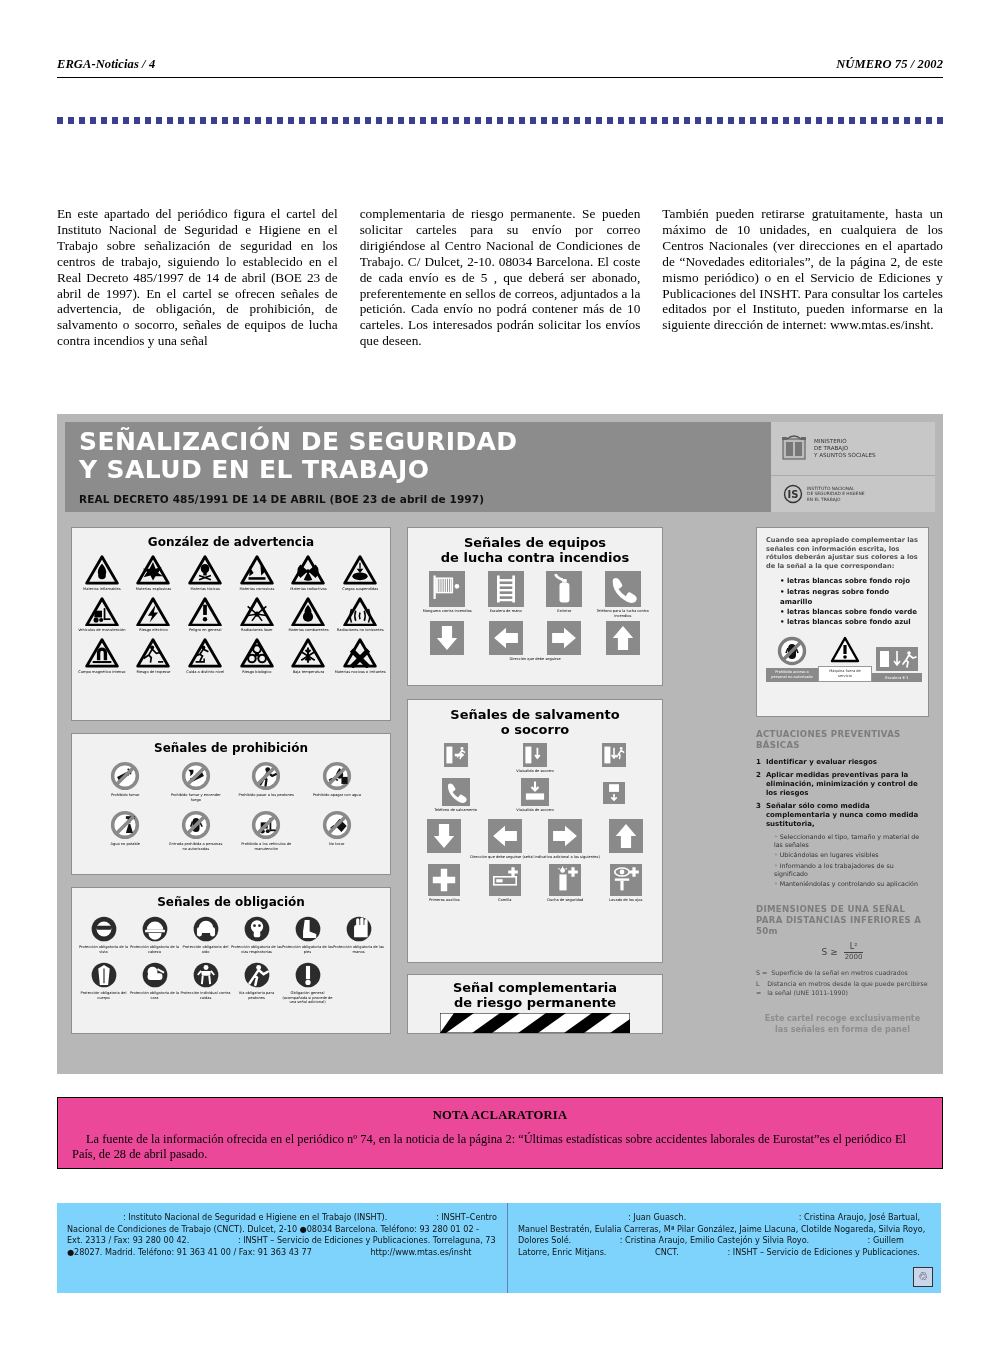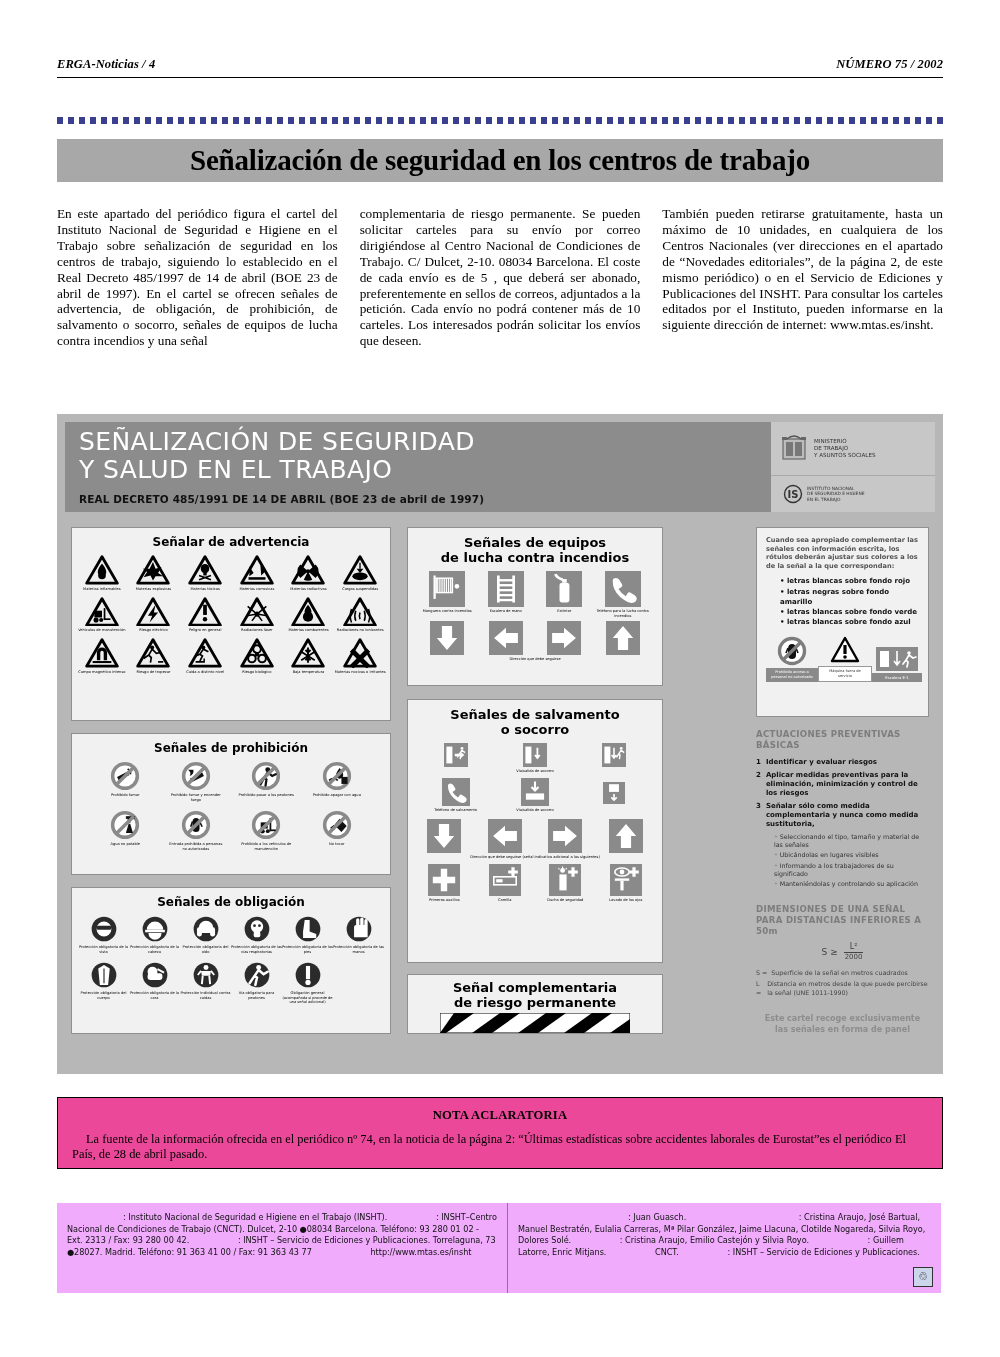--- a/index.html
+++ b/index.html
@@ -32,21 +32,21 @@
   .cols p{margin:0;width:286px;font-size:13.3px;line-height:15.9px;
     text-align:justify;hyphens:auto;}
 
   
   .poster{position:absolute;left:57px;top:414px;width:886px;height:660px;
     background:#b7b7b7;}
   .poster-head{position:absolute;left:8px;top:8px;right:8px;height:90px;
     background:#8c8c8c;display:flex;}
   .ph-left{flex:1;padding:6px 0 0 14px;}
   .ph-left .t1,.ph-left .t2{
-    font-family:"DejaVu Sans", sans-serif;font-weight:normal;color:#fff;
+    font-family:"DejaVu Sans", sans-serif;font-weight:bold;color:#fff;
     font-size:25px;line-height:28px;letter-spacing:.4px;}
   .ph-left .t3{font-family:"DejaVu Sans", sans-serif;font-weight:bold;color:#111;
     font-size:10.5px;margin-top:9px;letter-spacing:.1px;}
   .ph-right{width:164px;background:#c7c7c7;display:flex;flex-direction:column;}
   .ph-min{flex:1;display:flex;align-items:center;gap:7px;padding-left:10px;border-bottom:1px solid #aaa;}
   .ph-insht{flex:0 0 36px;display:flex;align-items:center;gap:4px;padding-left:12px;}
   .crest{width:26px;height:32px;}
   .minlbl{font-family:"DejaVu Sans", sans-serif;font-size:5.6px;line-height:7px;color:#333;}
   .inshtlbl{font-family:"DejaVu Sans", sans-serif;font-size:4.4px;line-height:5.6px;color:#333;}
 
@@ -89,21 +89,21 @@
 
   
   .nota{position:absolute;left:57px;top:1097px;width:884px;height:70px;
     border:1px solid #000;background:#ec4899;}
   .nota h3{margin:10px 0 0;text-align:center;font-size:12.6px;font-weight:bold;
     font-family:"Liberation Serif", serif;letter-spacing:.2px;}
   .nota p{margin:9px 14px 0;font-size:12.4px;line-height:15px;text-indent:14px;}
 
   
   .foot{position:absolute;left:57px;top:1203px;width:884px;height:90px;
-    background:#f0abfc;display:flex;font-family:"DejaVu Sans", sans-serif;}
+    background:#7dd3fc;display:flex;font-family:"DejaVu Sans", sans-serif;}
   .foot .c{padding:9px 10px 0;font-size:8.1px;line-height:11.6px;color:#111;}
   .foot .c.left{width:430px;border-right:1px solid #6b7fae;}
   .foot .c.right{flex:1;position:relative;}
   .recycle{position:absolute;right:8px;bottom:6px;width:18px;height:18px;
     border:1px solid #333;display:flex;align-items:center;justify-content:center;
     font-size:11px;background:#ccd6ea;}
   .ind{display:inline-block;width:56px;}
   .ind2{display:inline-block;width:110px;}
   .ind3{display:inline-block;width:46px;}
 </style>
@@ -113,23 +113,20 @@
 <div class="page">
 
   <div class="masthead">
     <span>ERGA-Noticias / 4</span>
     <span>NÚMERO 75 / 2002</span>
     <div class="rule"></div>
   </div>
 
   <div class="dotband"></div>
 
-  <div class="headline">
-    <h1>Señalización de seguridad en los centros de trabajo</h1>
-  </div>
 
   <div class="cols">
     <p>En este apartado del periódico figura el cartel del Instituto Nacional de Seguridad e Higiene en el Trabajo sobre señalización de seguridad en los centros de trabajo, siguiendo lo establecido en el Real Decreto 485/1997 de 14 de abril (BOE 23 de abril de 1997). En el cartel se ofrecen señales de advertencia, de obligación, de prohibición, de salvamento o socorro, señales de equipos de lucha contra incendios y una señal</p>
     <p>complementaria de riesgo permanente. Se pueden solicitar carteles para su envío por correo dirigiéndose al Centro Nacional de Condiciones de Trabajo. C/ Dulcet, 2-10. 08034 Barcelona. El coste de cada envío es de 5  , que deberá ser abonado, preferentemente en sellos de correos, adjuntados a la petición. Cada envío no podrá contener más de 10 carteles. Los interesados podrán solicitar los envíos que deseen.</p>
     <p>También pueden retirarse gratuitamente, hasta un máximo de 10 unidades, en cualquiera de los Centros Nacionales (ver direcciones en el apartado de “Novedades editoriales”, de la página 2,  de este mismo periódico) o en el Servicio de Ediciones y Publicaciones del INSHT. Para consultar los carteles editados por el Instituto, pueden informarse en la siguiente dirección de internet: www.mtas.es/insht.</p>
   </div>
 
   <div class="poster">
 
     <div class="poster-head">
@@ -162,21 +159,21 @@
           <div class="inshtlbl">
             <div>INSTITUTO NACIONAL</div>
             <div>DE SEGURIDAD E HIGIENE</div>
             <div>EN EL TRABAJO</div>
           </div>
         </div>
       </div>
     </div>
 
     <div class="panel" style="left:14px;top:113px;width:318px;height:192px;">
-      <div class="panel-title">Señalar de advertencia</div>
+      <div class="panel-title">González de advertencia</div>
       <div class="grid" id="adv-grid" style="grid-template-columns:repeat(6,1fr);row-gap:5px;padding:0 4px;">
           <div class="cell">
             <div>
               <svg width="34" height="29.92" viewBox="0 0 40 35">
     <polygon points="20,2 38,33 2,33" fill="#efefef" stroke="#000" stroke-width="3.4" stroke-linejoin="round"></polygon>
     <g transform="translate(20,22)">
                   <path d="M0 -12 q5 6 5 10 a5 5 0 0 1 -10 0 q0-4 5-10z" fill="#000"></path>
                   <circle cx="0" cy="2" r="4.5" fill="#000"></circle>
                 </g>
               </svg>

